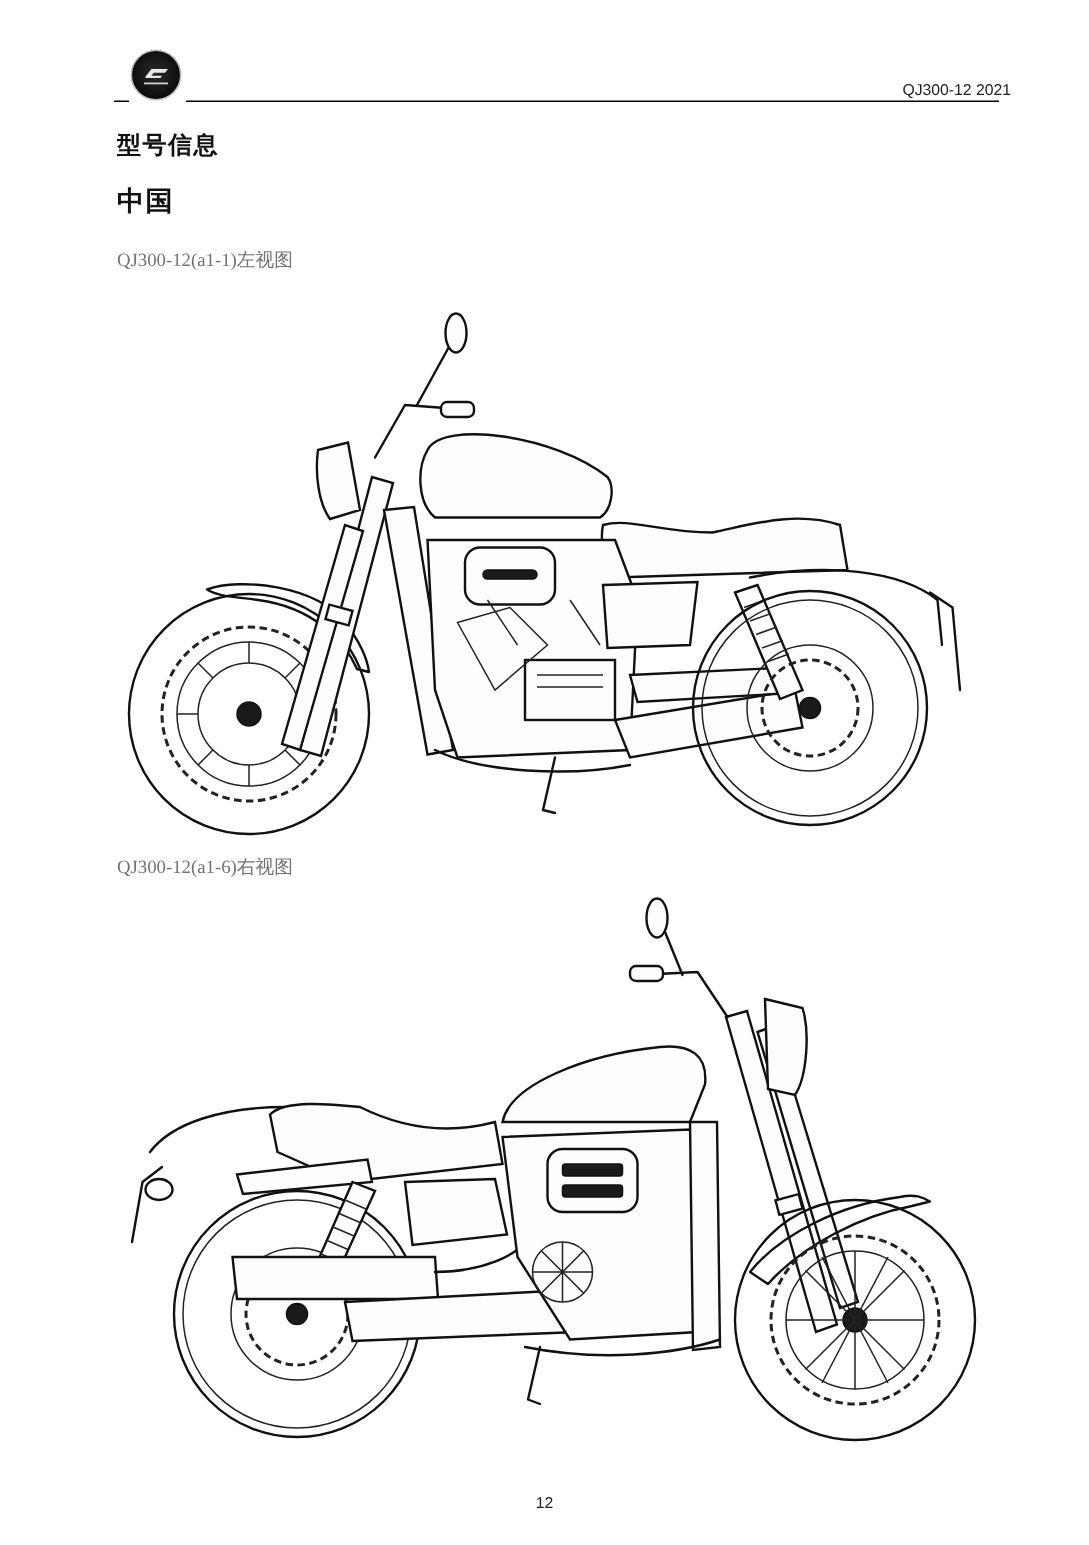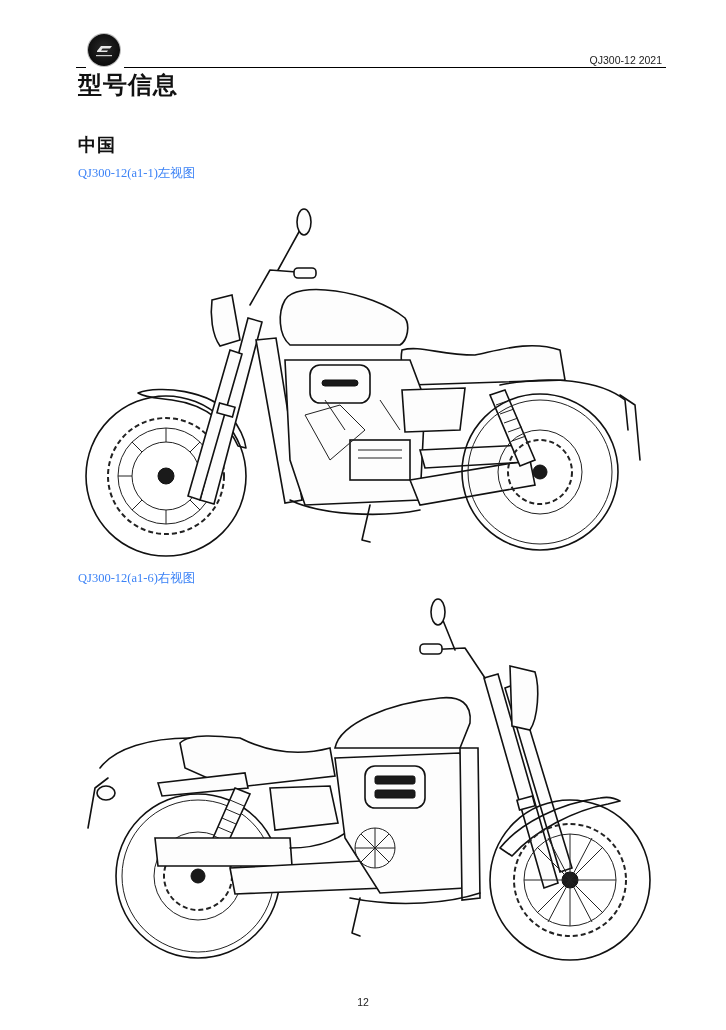--- a/index.html
+++ b/index.html
@@ -5,27 +5,27 @@
     html, body { margin: 0; padding: 0; background: #ffffff; }
     body { width: 726px; height: 1030px; position: relative; overflow: hidden;
            font-family: "Liberation Serif", serif; color: #111; }
     .header { position: absolute; left: 0; top: 0; width: 726px; height: 80px; }
     .logo { position: absolute; left: 88px; top: 34px; width: 32px; height: 32px; border-radius: 50%;
             background: radial-gradient(circle at 50% 45%, #2a2a2a 0%, #0c0c0c 70%, #000 100%);
             box-shadow: 0 0 0 1px #bbb; }
     .logo svg { position: absolute; left: 0; top: 0; }
     .hdr-line-left { position: absolute; left: 76px; top: 67px; width: 10px; height: 1px; background: #000; }
     .hdr-line { position: absolute; left: 124px; top: 67px; width: 542px; height: 1px; background: #000; }
-    .doc-id { position: absolute; right: 64px; top: 54px; font-family: "Liberation Sans", sans-serif;
+    .doc-id { position: absolute; right: 52px; top: 54px; font-family: "Liberation Sans", sans-serif;
               font-size: 10.5px; color: #222; }
-    .h1 { position: absolute; left: 78px; top: 69px; font-family: "DejaVu Sans", sans-serif;
-          font-weight: bold; font-size: 24px; letter-spacing: 1px; }
-    .h2 { position: absolute; left: 78px; top: 133px; font-family: "DejaVu Sans", sans-serif;
+    .h1 { position: absolute; left: 78px; top: 87px; font-family: "DejaVu Sans", sans-serif;
+          font-weight: bold; font-size: 16px; letter-spacing: 1px; }
+    .h2 { position: absolute; left: 78px; top: 122px; font-family: "DejaVu Sans", sans-serif;
           font-weight: bold; font-size: 18px; letter-spacing: 1px; }
-    .caption { position: absolute; left: 78px; font-size: 12.5px; color: #3b82f6; }
+    .caption { position: absolute; left: 78px; font-size: 12.5px; color: #737373; }
     .cap1 { top: 165px; }
     .cap2 { top: 570px; }
     .figure { position: absolute; }
     .fig1 { left: 80px; top: 200px; width: 570px; height: 360px; }
     .fig2 { left: 80px; top: 598px; width: 590px; height: 370px; }
     .page-num { position: absolute; left: 0; width: 726px; top: 996px; text-align: center;
                 font-family: Liberation Sans, sans-serif; font-size: 10.5px; color: #222; }
     svg .ln { fill: none; stroke: #111; stroke-width: 1.6; stroke-linejoin: round; stroke-linecap: round; }
     svg .thin { fill: none; stroke: #222; stroke-width: 1; }
     svg .fillw { fill: #fdfdfd; stroke: #111; stroke-width: 1.6; }

